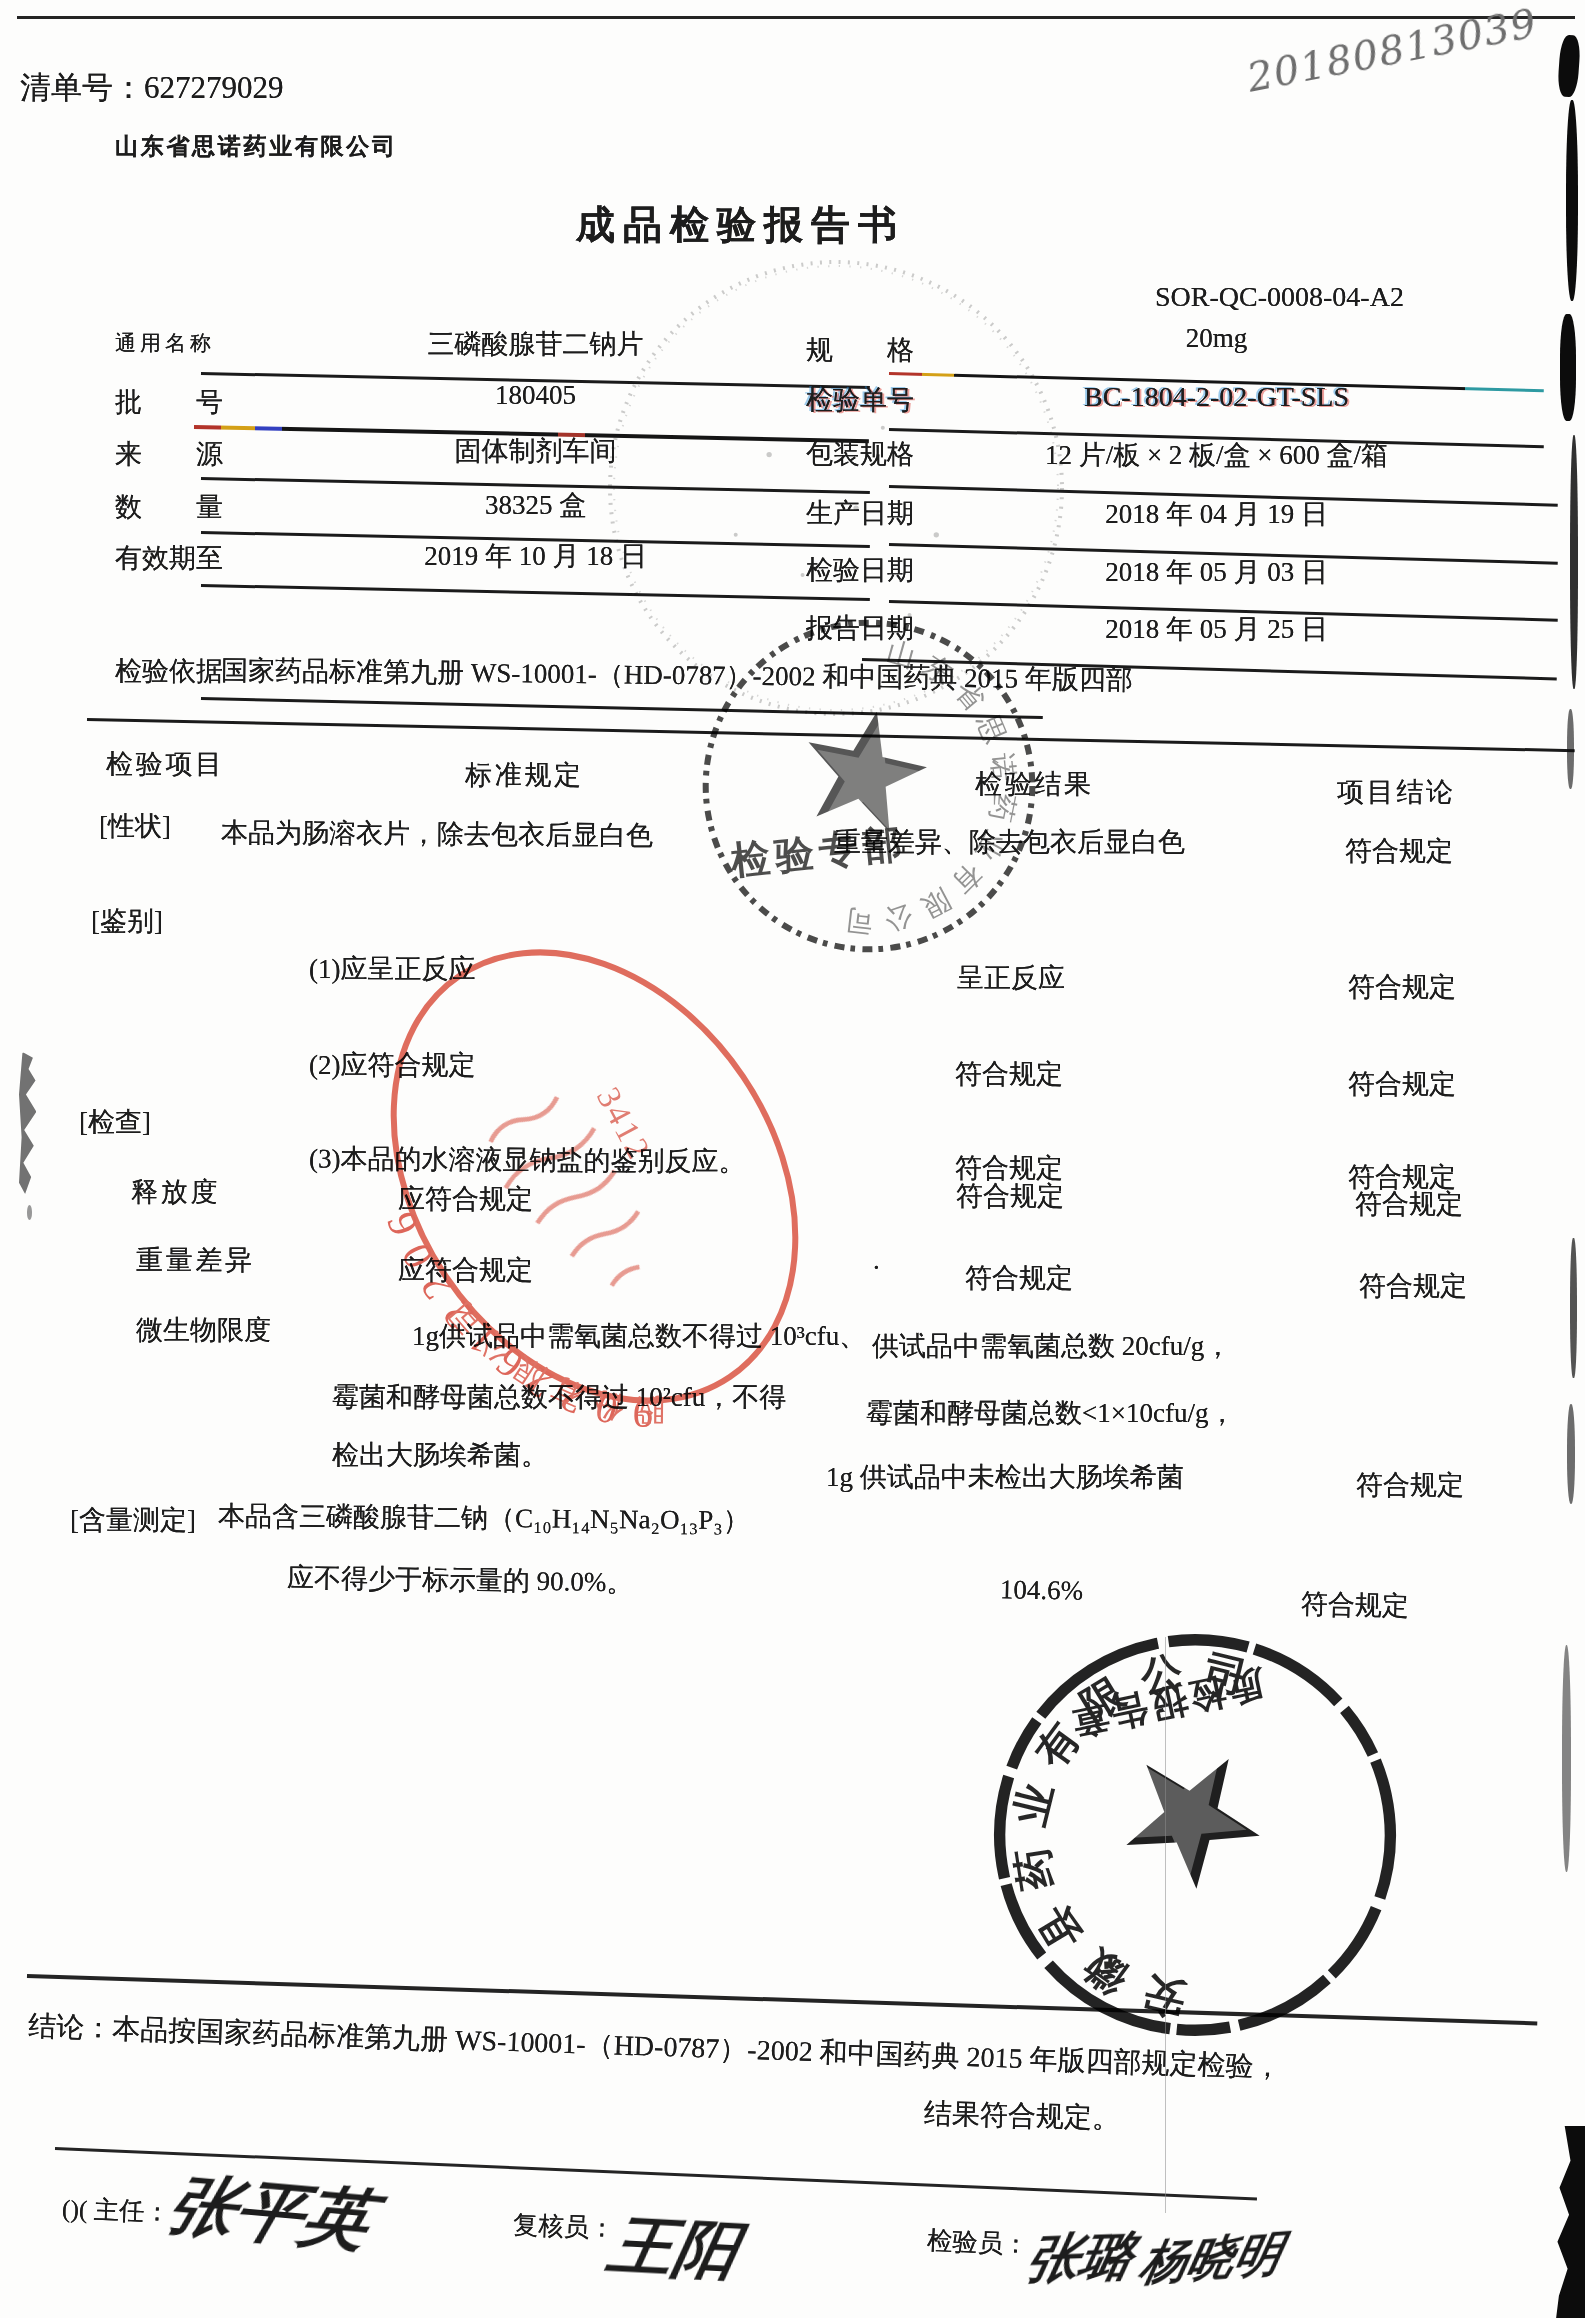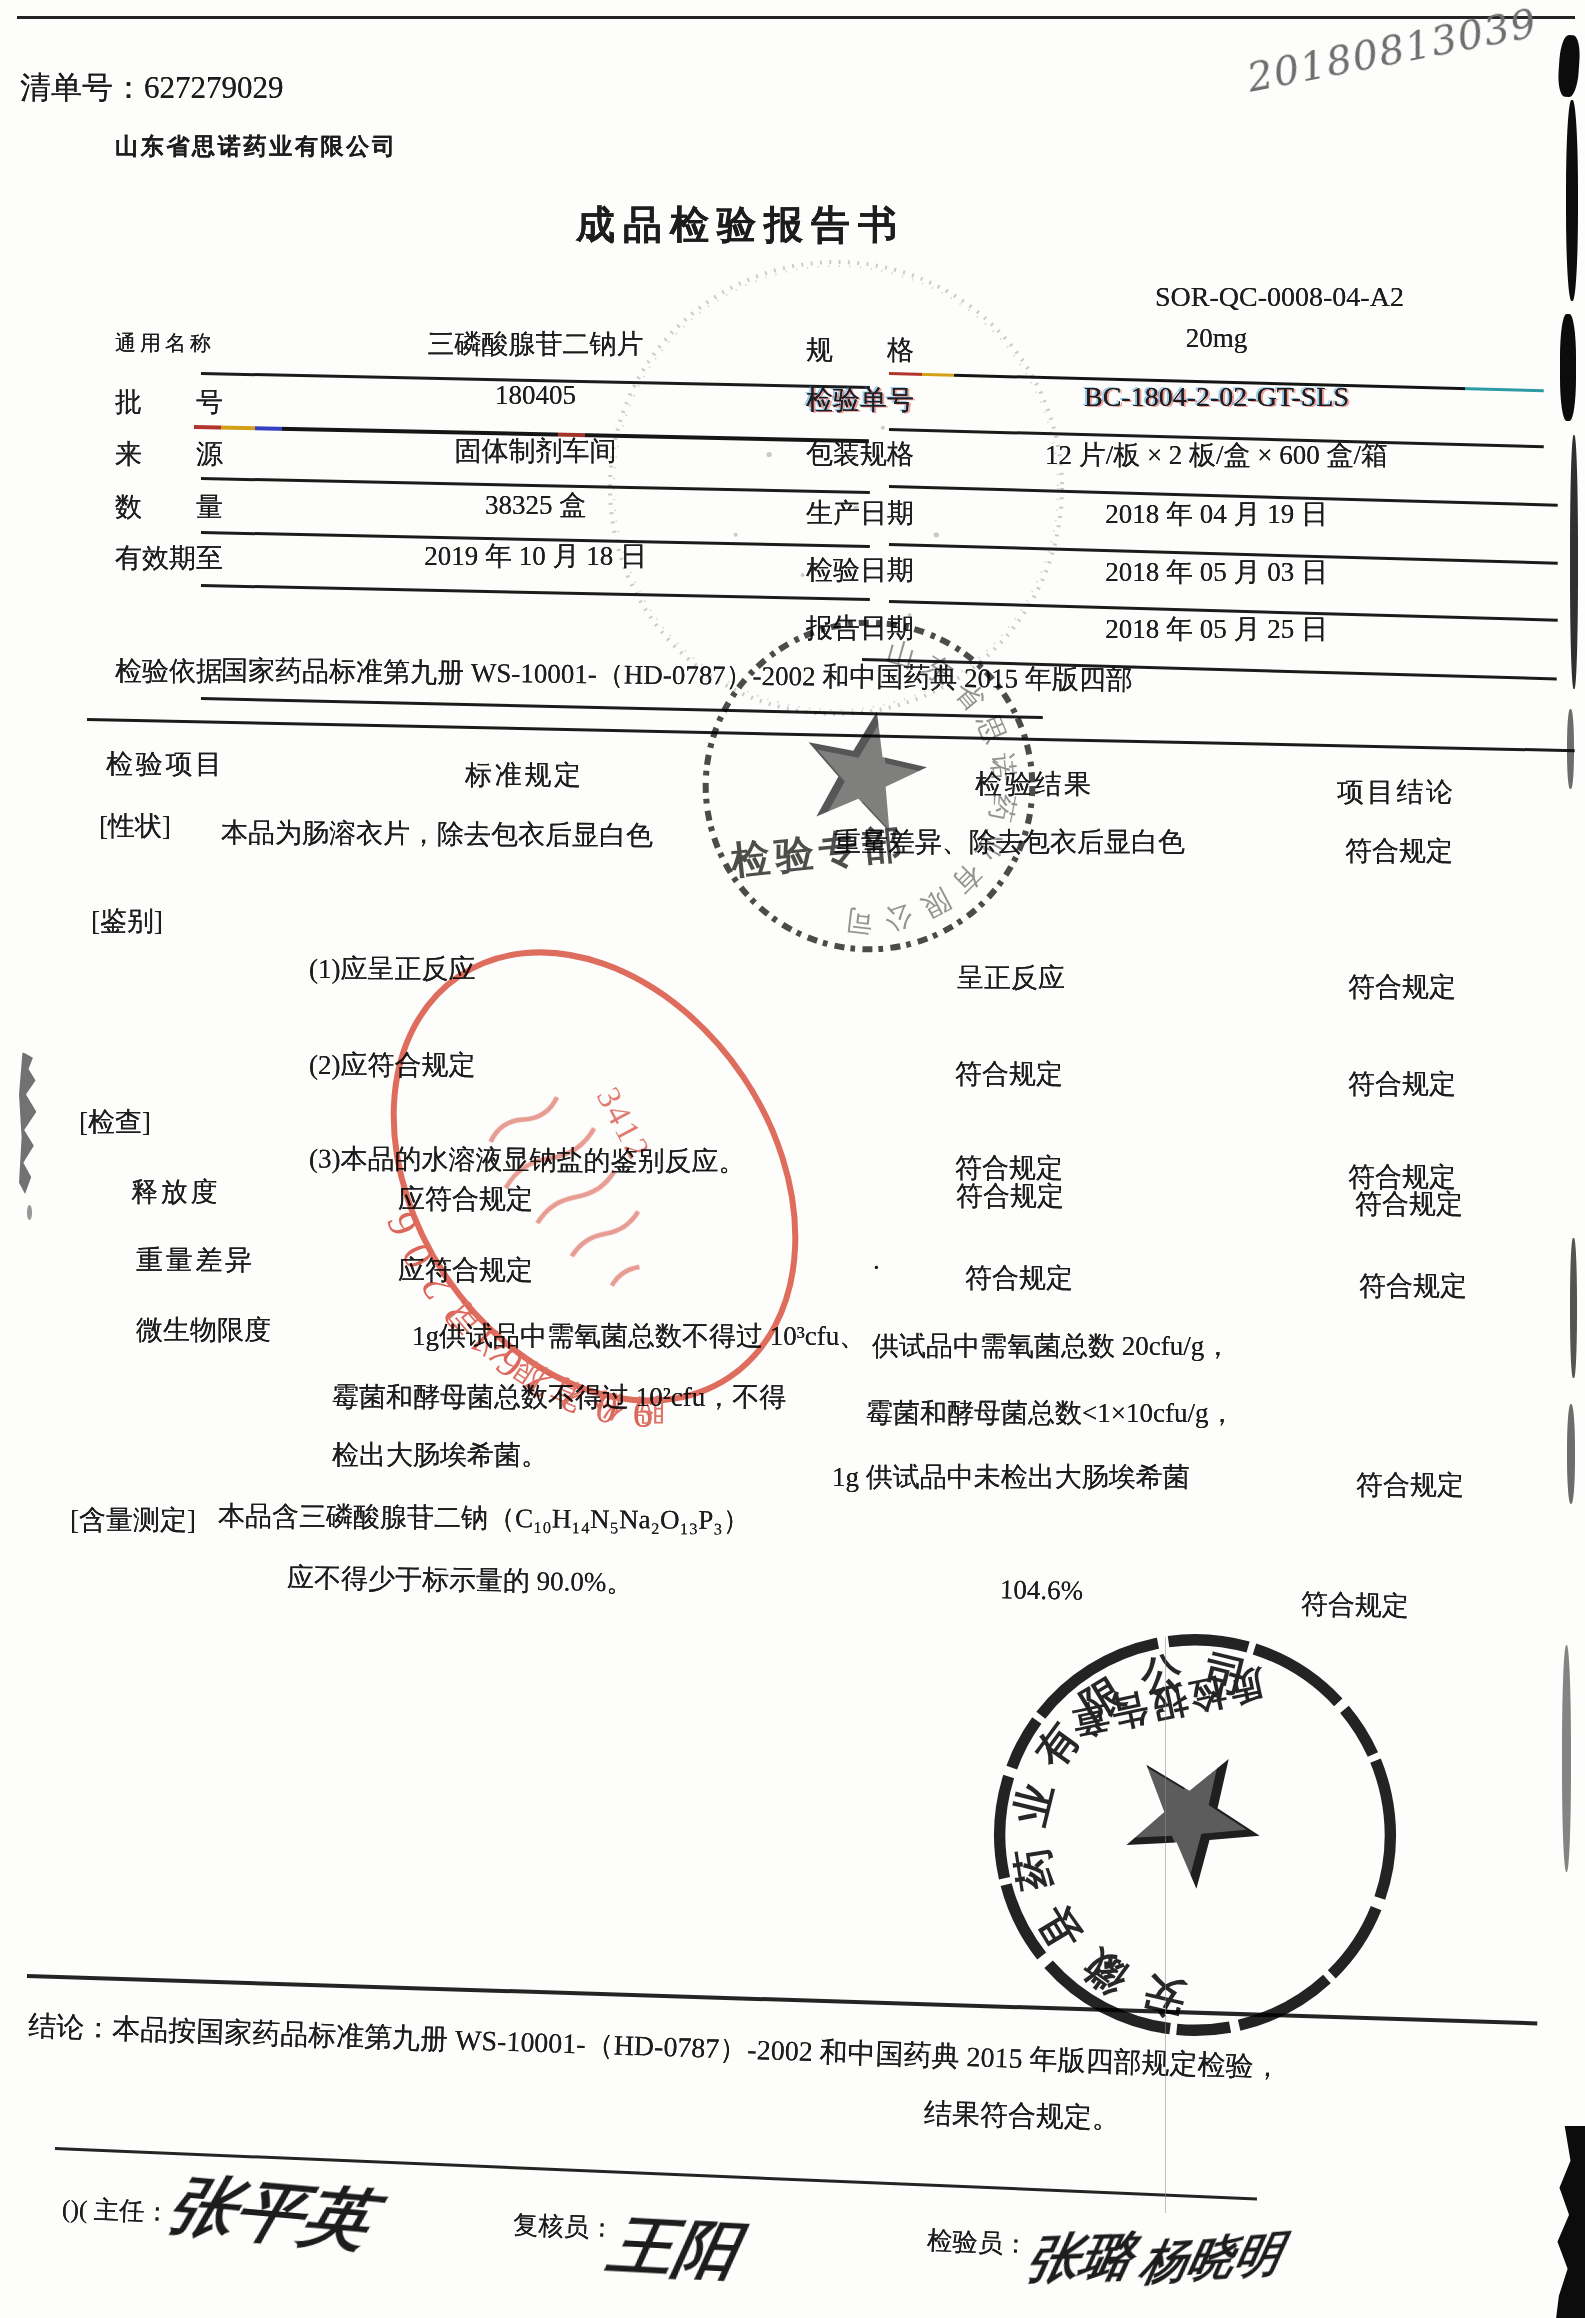--- a/index.html
+++ b/index.html
@@ -117,21 +117,21 @@
   <div class="abs ink" style="left:873px;top:1245px;font-size:27px;">.</div>
   <div class="abs ink" style="left:965px;top:1260px;font-size:27px;">符合规定</div>
   <div class="abs ink" style="left:1359px;top:1268px;font-size:27px;">符合规定</div>
 
   <div class="abs ink" style="left:136px;top:1312px;font-size:27px;">微生物限度</div>
   <div class="abs ink" style="left:412px;top:1318px;font-size:27px;text-align:center;">1g供试品中需氧菌总数不得过 10³cfu、</div>
   <div class="abs ink" style="left:332px;top:1379px;font-size:27px;">霉菌和酵母菌总数不得过 10²cfu，不得</div>
   <div class="abs ink" style="left:332px;top:1437px;font-size:27px;">检出大肠埃希菌。</div>
   <div class="abs ink" style="left:872px;top:1328px;font-size:27px;">供试品中需氧菌总数 20cfu/g，</div>
   <div class="abs ink" style="left:866px;top:1395px;font-size:27px;">霉菌和酵母菌总数&lt;1×10cfu/g，</div>
-  <div class="abs ink" style="left:826px;top:1459px;font-size:27px;margin-left:6px;">1g 供试品中未检出大肠埃希菌</div>
+  <div class="abs ink" style="left:826px;top:1459px;font-size:27px;">1g 供试品中未检出大肠埃希菌</div>
   <div class="abs ink" style="left:1356px;top:1467px;font-size:27px;">符合规定</div>
 
   <div class="abs ink" style="left:70px;top:1502px;font-size:27px;">[含量测定]</div>
   <div class="abs ink" style="left:218px;top:1500px;font-size:27px;transform:rotate(.5deg);">本品含三磷酸腺苷二钠（C₁₀H₁₄N₅Na₂O₁₃P₃）</div>
   <div class="abs ink" style="left:287px;top:1562px;font-size:27px;transform:rotate(.8deg);">应不得少于标示量的 90.0%。</div>
   <div class="abs ink" style="left:1000px;top:1575px;font-size:27px;transform:rotate(1deg);">104.6%</div>
   <div class="abs ink" style="left:1301px;top:1587px;font-size:27px;transform:rotate(1.2deg);">符合规定</div>
 
   <div class="rule" style="left:27px;top:1974px;width:1511px;height:4px;transform:rotate(1.8deg);"></div>
   <div class="abs ink" style="left:29px;top:2007px;font-size:28px;transform:rotate(1.9deg);transform-origin:left top;">结论：本品按国家药品标准第九册 WS-10001-（HD-0787）-2002 和中国药典 2015 年版四部规定检验，</div>

